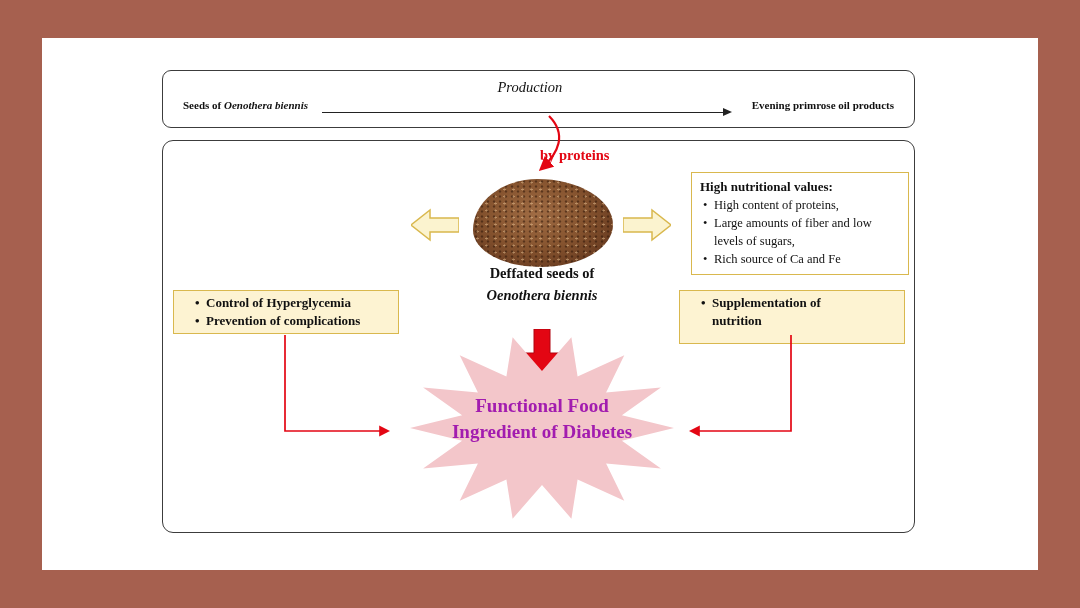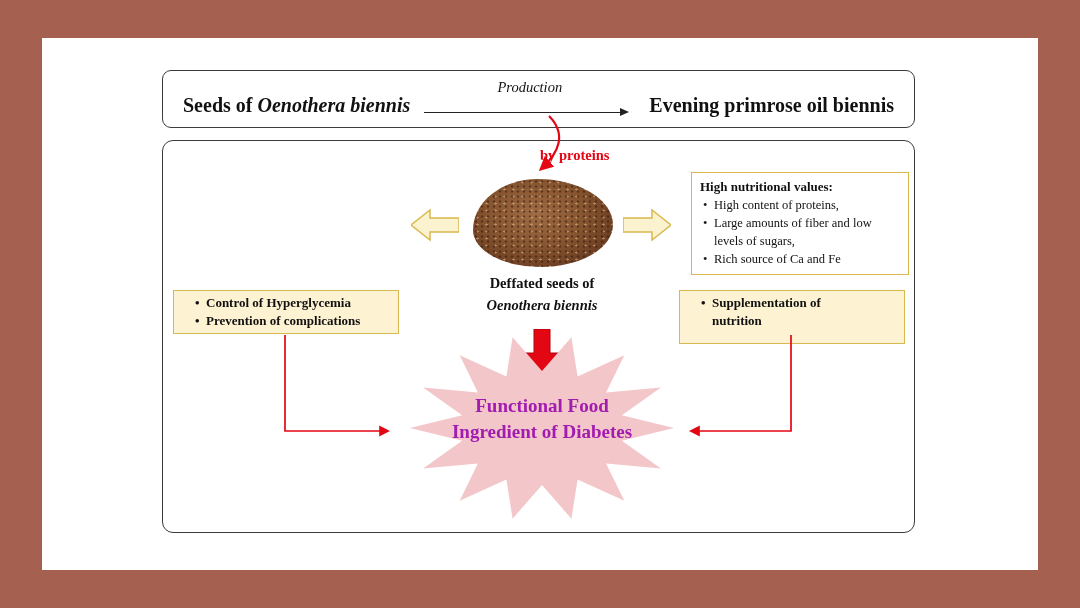--- a/index.html
+++ b/index.html
@@ -10,21 +10,21 @@
     color:#111;
   }
   .sheet { position:absolute; left:42px; top:38px; width:996px; height:532px; background:#ffffff; }
 
   
   .top-box {
     position:absolute; left:162px; top:70px; width:753px; height:58px;
     background:#fff; border:1.5px solid var(--box-border,#3c3c3c); border-radius:9px;
     box-sizing:border-box; display:flex; align-items:center; padding:0 20px;
   }
-  .top-left, .top-right { font-weight:bold; font-size:20px; white-space:nowrap; margin-top:12px; }
+  .top-left, .top-right { font-weight:bold; font-size:11px; white-space:nowrap; margin-top:12px; }
   .species-italic { font-style:italic; }
   .top-mid { flex:1; position:relative; height:100%; margin:12px 10px; }
   .prod-label { position:absolute; top:8px; left:50%; transform:translateX(-50%); font-style:italic; font-size:14.5px; }
   .prod-arrow { position:absolute; left:4px; right:12px; top:41px; height:0; border-top:1.4px solid #222; }
   .prod-arrow::after {
     content:""; position:absolute; right:-2px; top:-5px;
     border-left:9px solid #222; border-top:4.5px solid transparent; border-bottom:4.5px solid transparent;
   }
 
   
@@ -62,21 +62,21 @@
   .seed {
     position:absolute; left:310px; top:38px; width:140px; height:88px;
     border-radius:46% 54% 52% 48% / 58% 52% 48% 42%;
     background-image:
       radial-gradient(rgba(46,22,8,.55) 1px, transparent 1.6px),
       radial-gradient(rgba(233,196,150,.5) 1px, transparent 1.6px),
       radial-gradient(ellipse at 45% 40%, #a06c44 0%, #86542f 45%, #6c3e22 75%, #572f1a 100%);
     background-size:6px 5px, 9px 7px, 100% 100%;
   }
   .seed-caption {
-    position:absolute; left:278px; top:132px; width:202px; text-align:center;
+    position:absolute; left:278px; top:122px; width:202px; text-align:center;
     font-weight:bold; font-size:14.5px; line-height:1.5;
   }
 
   .block-arrow { position:absolute; }
   .ba-left  { left:248px; top:66px; }
   .ba-right { left:460px; top:66px; }
   .down-arrow { position:absolute; left:360px; top:188px; }
 
   
   .starburst { position:absolute; left:243px; top:192px; width:272px; height:190px; }
@@ -93,21 +93,21 @@
 
 <div class="canvas">
   <div class="sheet"></div>
 
   <div class="top-box">
     <div class="top-left"><span>Seeds of </span><span class="species-italic">Oenothera biennis</span></div>
     <div class="top-mid">
       <div class="prod-label">Production</div>
       <div class="prod-arrow"></div>
     </div>
-    <div class="top-right">Evening primrose oil biennis</div>
+    <div class="top-right">Evening primrose oil products</div>
   </div>
 
   <div class="byproduct-label">by proteins</div>
 
   <div class="main-box">
 
 
     <div class="panel panel-right">
       <div class="panel-title">High nutritional values:</div>
       <ul class="blist">

